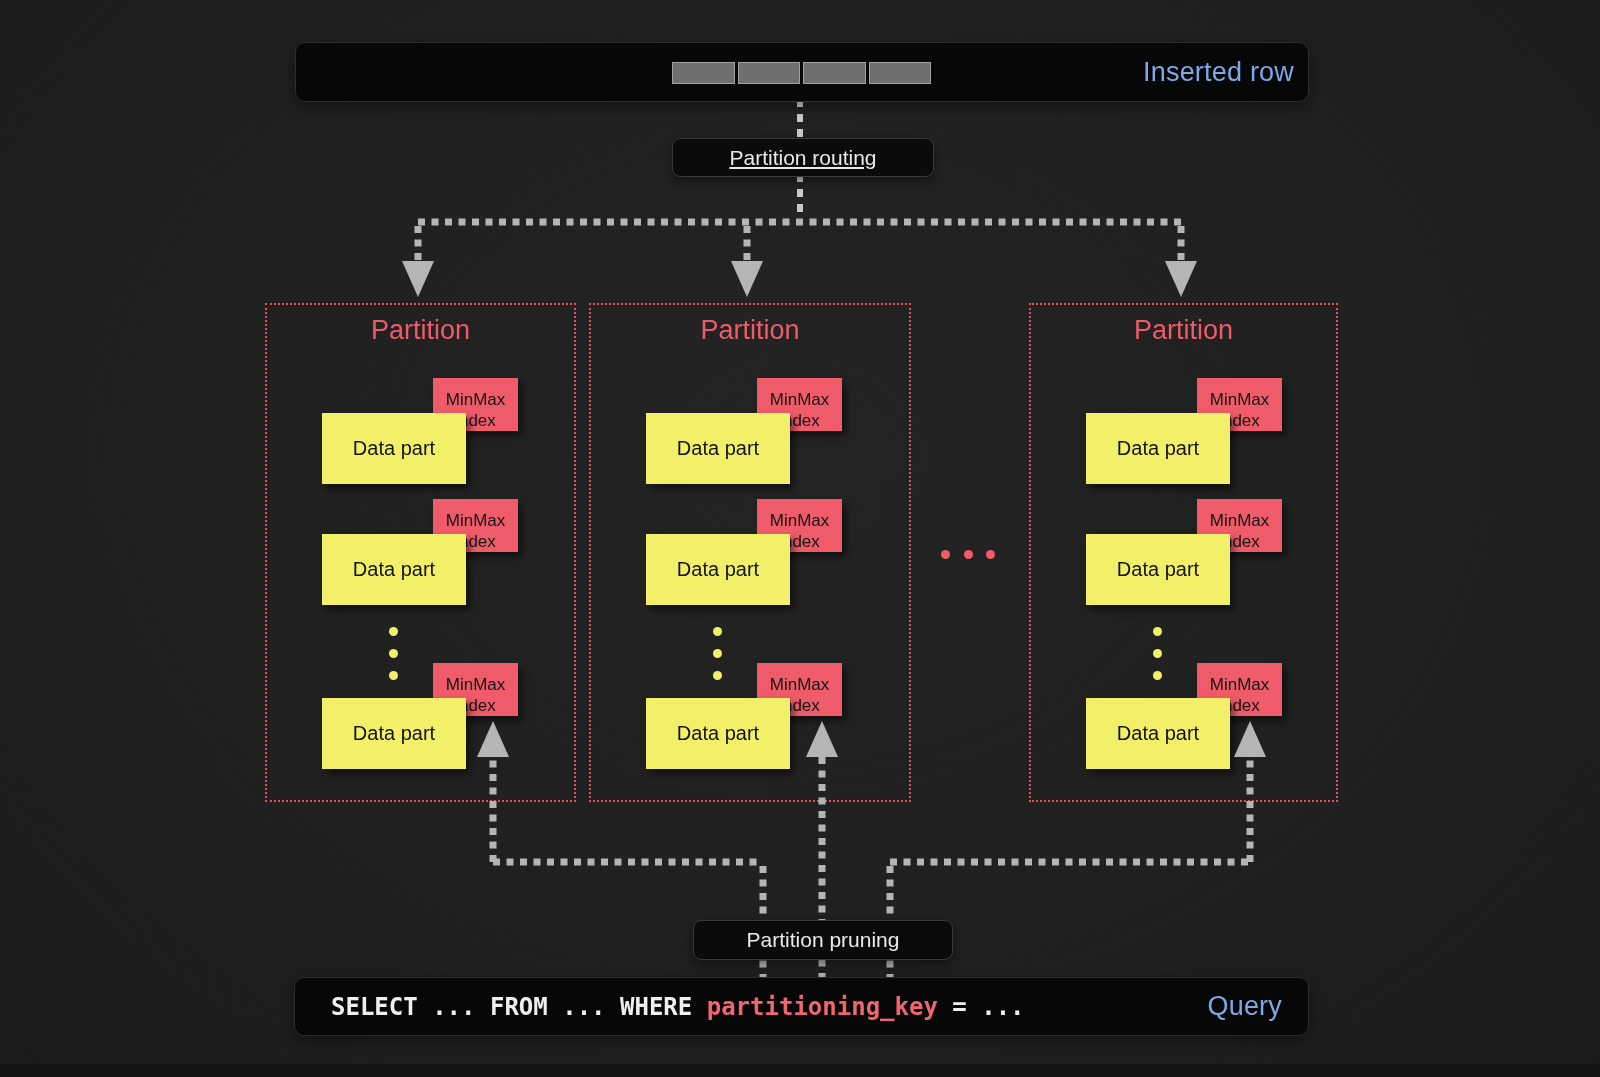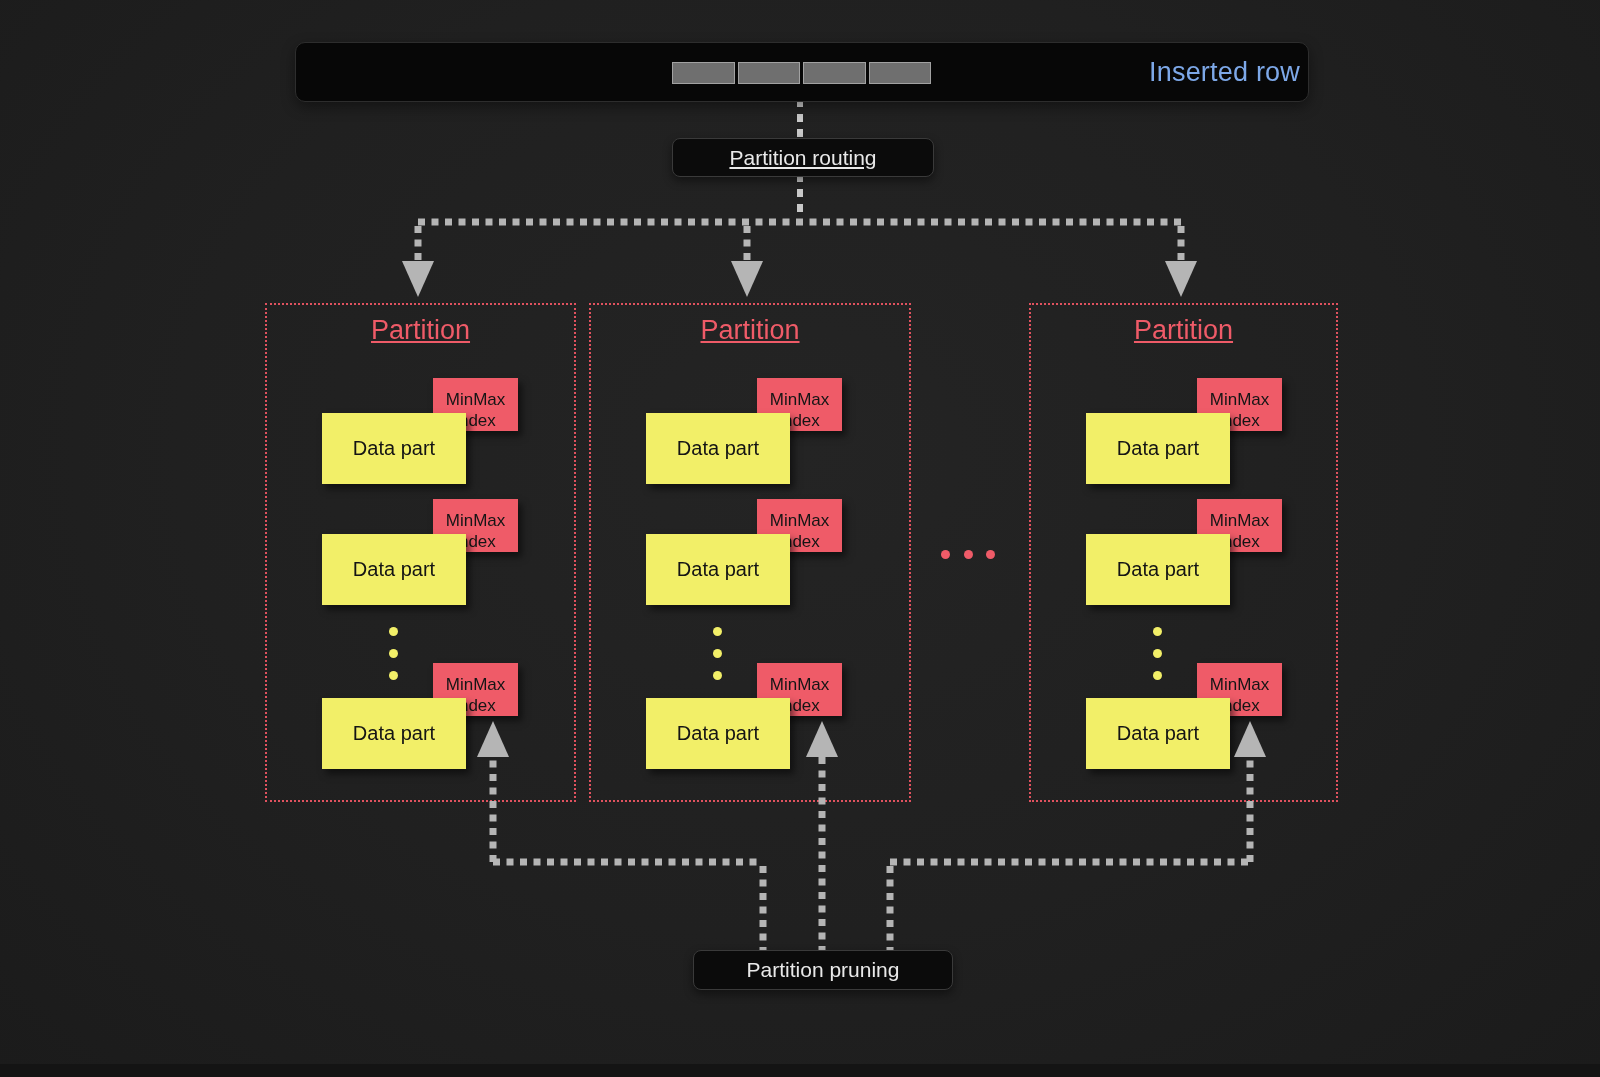--- a/index.html
+++ b/index.html
@@ -15,44 +15,44 @@
     position:absolute;background:#070707;border:1px solid #2d2d2d;border-radius:10px;
     box-shadow:0 5px 14px rgba(0,0,0,.4);display:flex;align-items:center;
   }
   .top-box{left:295px;top:42px;width:1012px;height:58px;}
   .query-box{left:294px;top:977px;width:1013px;height:57px;}
 
   .row-bar{position:absolute;left:376px;top:19px;width:259px;height:22px;display:flex;gap:3px;}
   .row-segment{flex:1;background:#6f6f6f;border:1.5px solid #a2a2a2;}
 
   .blue-label{
-    position:absolute;right:8px;top:0;height:100%;display:flex;align-items:center;
+    position:absolute;right:14px;top:0;height:100%;display:flex;align-items:center;
     color:#7da8e8;font-size:27px;letter-spacing:.2px;
   }
 
   .sql{
     margin-left:36px;font-family:"DejaVu Sans Mono","Liberation Mono",monospace;
     font-weight:700;font-size:24px;color:#efefef;white-space:pre;
   }
   .sql .key{color:#ef6570;}
   .query-label{position:static;margin-left:auto;margin-right:26px;color:#7da8e8;font-size:27px;}
 
   
   .chip{
     position:absolute;background:#0b0b0b;border:1px solid #3a3a3a;border-radius:8px;
     display:flex;align-items:center;justify-content:center;color:#e9e9e9;font-size:21px;
     box-shadow:0 4px 10px rgba(0,0,0,.45);z-index:5;
   }
   .routing-chip{left:672px;top:138px;width:260px;height:37px;text-decoration:underline;}
-  .pruning-chip{left:693px;top:950px;width:258px;height:38px;}
+  .pruning-chip{left:693px;top:920px;width:258px;height:38px;}
 
   
   .partition{position:absolute;top:303px;height:495px;border:2px dotted #e0525f;z-index:1;}
   .p1{left:265px;width:307px;} .p2{left:589px;width:318px;} .p3{left:1029px;width:305px;}
-  .partition-title{margin-top:10px;text-align:center;font-size:27px;color:#ef5b68;text-decoration:underline;}
+  .partition-title{margin-top:10px;text-align:center;font-size:27px;color:#ef5b68;}
 
   .minmax{
     position:absolute;left:166px;width:85px;height:53px;background:#ef5b68;color:#151515;
     font-size:17px;line-height:1.25;display:flex;flex-direction:column;align-items:center;
     justify-content:flex-end;text-align:center;box-shadow:4px 5px 7px rgba(0,0,0,.5);z-index:1;
   }
   .mm1{top:73px;} .mm2{top:194px;} .mm3{top:358px;}
 
   .datapart{
     position:absolute;left:55px;width:144px;height:71px;background:#f2ef68;color:#141414;
@@ -179,15 +179,19 @@
     <span class="ydot yd3"></span>
     <div class="minmax mm3">
       <span>MinMax</span>
       <span>index</span>
     </div>
     <div class="datapart dp3">Data part</div>
   </div>
 
   <div class="chip pruning-chip">Partition pruning</div>
 
+  <div class="darkbox query-box boxlayer">
+    <div class="sql"><span>SELECT ... FROM ... WHERE </span><span class="key">partitioning_key</span><span> = ...</span></div>
+    <div class="query-label blue-label">Query</div>
+  </div>
 
   <div class="bottom-strip"></div>
 </div>
 
 </body></html>

